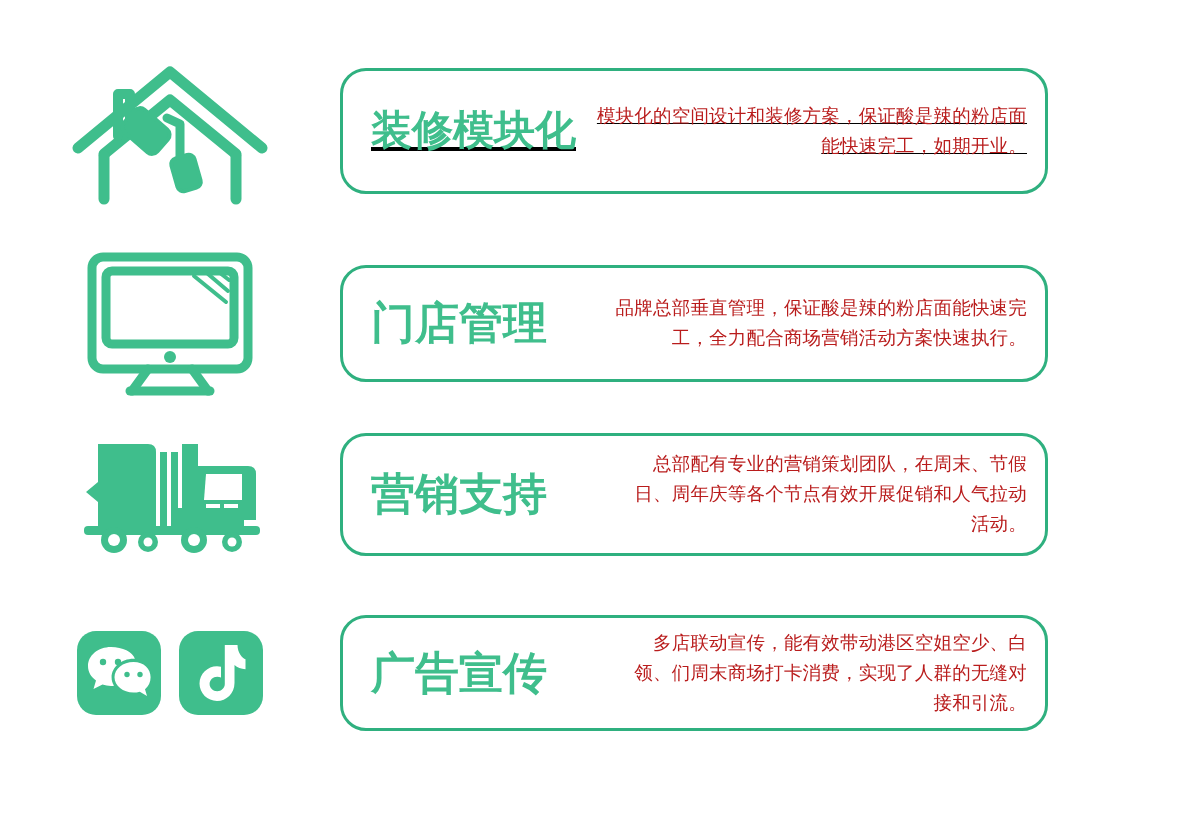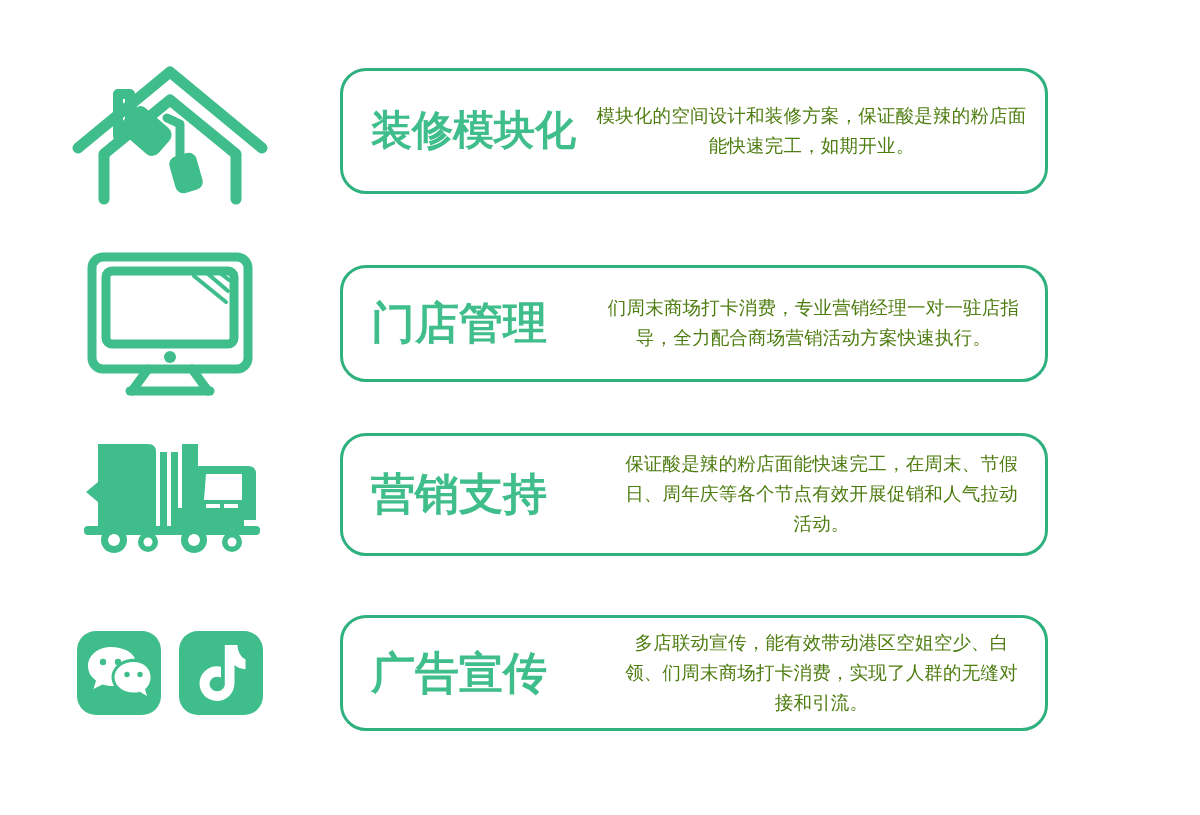--- a/index.html
+++ b/index.html
@@ -59,33 +59,33 @@
     line-height: 1.06;
     letter-spacing: 0px;
     color: #3FBE8C;
     white-space: nowrap;
   }
 
   .card-desc {
     flex: 1 1 auto;
     font-size: 18.5px;
     line-height: 30px;
-    color: #4d7c0f;
+    color: #b91c1c;
     letter-spacing: 0.2px;
-    text-align: center;
+    text-align: right;
     padding-right: 4px;
   }
 
   
   #row-1 { top: 56px;  }
   #row-2 { top: 247px; }
   #row-3 { top: 430px; }
   #row-4 { top: 615px; }
 
-  #row-1 .card { height: 126px; }
+  #row-1 .card { height: 126px; text-decoration: underline; }
   #row-2 .card { height: 117px; }
   #row-3 .card { height: 123px; }
   #row-4 .card { height: 116px; }
 
   #row-1 .card-title { font-size: 41px; }
   #row-2 .card-title { font-size: 44px; }
   #row-3 .card-title { font-size: 44px; }
   #row-4 .card-title { font-size: 44px; }
 
   #row-2 .card-desc, #row-3 .card-desc, #row-4 .card-desc { padding-left: 4px; }
@@ -154,21 +154,21 @@
         <g fill="none" stroke="#3FBE8C" stroke-width="4" stroke-linecap="round">
           <path d="M124 29 L156 55"></path>
           <path d="M138 27 L158 44"></path>
           <path d="M150 26 L159 33"></path>
         </g>
       </svg>
     </div>
 
     <div class="card">
       <div class="card-title">门店管理</div>
-      <div class="card-desc">们周末商场打卡消费，专业营销经理一对一驻店指导，全力配合商场营销活动方案快速执行。</div>
+      <div class="card-desc">品牌总部垂直管理，保证酸是辣的粉店面能快速完工，全力配合商场营销活动方案快速执行。</div>
     </div>
   </div>
 
   <div class="feature-row" id="row-3">
     <div class="icon-cell">
       <svg width="200" height="128" viewBox="0 0 200 128" aria-hidden="true">
         <g fill="#3FBE8C">
 
           <path d="M28 14 L78 14 Q86 14 86 22 L86 96 L28 96 L28 72 L16 62 L28 52 Z"></path>
 
@@ -199,21 +199,21 @@
           <circle cx="124" cy="110" r="13" fill="#3FBE8C"></circle>
             <circle cx="124" cy="110" r="6" fill="#ffffff"></circle>
           <circle cx="162" cy="112" r="10" fill="#3FBE8C"></circle>
             <circle cx="162" cy="112" r="4.5" fill="#ffffff"></circle>
         </g>
       </svg>
     </div>
 
     <div class="card tall">
       <div class="card-title">营销支持</div>
-      <div class="card-desc">保证酸是辣的粉店面能快速完工，在周末、节假日、周年庆等各个节点有效开展促销和人气拉动活动。</div>
+      <div class="card-desc">总部配有专业的营销策划团队，在周末、节假日、周年庆等各个节点有效开展促销和人气拉动活动。</div>
     </div>
   </div>
 
   <div class="feature-row" id="row-4">
     <div class="icon-cell">
       <div class="social-pair">
         <div class="app-tile">
           <svg width="64" height="56" viewBox="0 0 64 56" aria-hidden="true">
 
             <path d="M24 2 C11 2 1 10.5 1 21 C1 27 4 32 9 35.5 L6.5 44 L15.5 39.5 C18.2 40.4 21 40.9 24 40.9 C25 40.9 26 40.8 27 40.7 C25.4 38.2 24.6 35.4 24.6 32.4 C24.6 22 34.4 13.7 46.4 13.7 C46.9 13.7 47.4 13.7 47.9 13.8 C45.5 7.0 35.7 2 24 2 Z" fill="#ffffff"></path>

